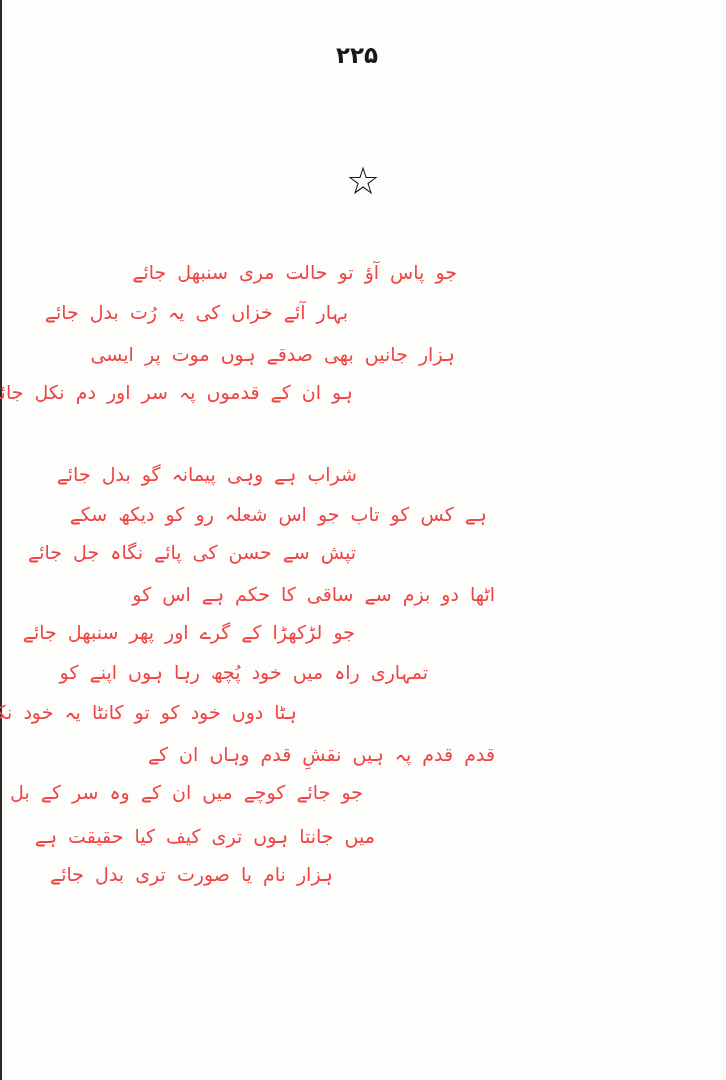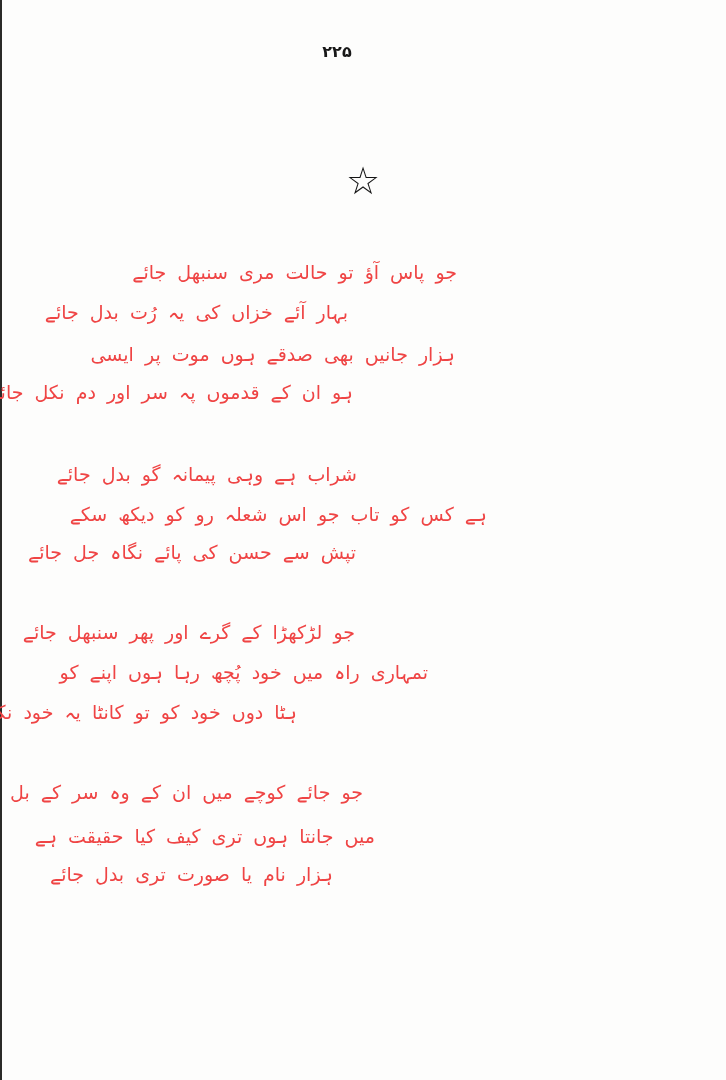--- a/index.html
+++ b/index.html
@@ -20,24 +20,24 @@
     position: absolute;
     left: 0;
     top: 0;
     width: 2px;
     height: 100%;
     background: #2a2a28;
   }
   .page-number {
     position: absolute;
     top: 42px;
-    left: 302px;
+    left: 322px;
     width: 70px;
     text-align: center;
-    font-size: 16px;
+    font-size: 23px;
     font-weight: bold;
     letter-spacing: 3px;
     color: #181818;
     direction: rtl;
   }
   .star {
     position: absolute;
     top: 162px;
     left: 328px;
     width: 70px;
@@ -70,20 +70,22 @@
 
   <div class="star">☆</div>
 
   <div class="urdu-line" style="top:258px; right:269px;">جو پاس آؤ تو حالت مری سنبھل جائے</div>
   <div class="urdu-line" style="top:298px; right:378px;">بہار آئے خزاں کی یہ رُت بدل جائے</div>
   <div class="urdu-line" style="top:340px; right:271px;">ہزار جانیں بھی صدقے ہوں موت پر ایسی</div>
   <div class="urdu-line" style="top:378px; right:373px;">ہو ان کے قدموں پہ سر اور دم نکل جائے</div>
   <div class="urdu-line" style="top:460px; right:369px;">شراب ہے وہی پیمانہ گو بدل جائے</div>
   <div class="urdu-line" style="top:500px; right:239px;">ہے کس کو تاب جو اس شعلہ رو کو دیکھ سکے</div>
   <div class="urdu-line" style="top:538px; right:370px;">تپش سے حسن کی پائے نگاہ جل جائے</div>
+  <div class="urdu-line" style="top:580px; right:231px;">اٹھا دو بزم سے ساقی کا حکم ہے اس کو</div>
   <div class="urdu-line" style="top:618px; right:371px;">جو لڑکھڑا کے گرے اور پھر سنبھل جائے</div>
   <div class="urdu-line" style="top:658px; right:298px;">تمہاری راہ میں خود پُچھ رہا ہوں اپنے کو</div>
   <div class="urdu-line" style="top:698px; right:429px;">ہٹا دوں خود کو تو کانٹا یہ خود نکل جائے</div>
+  <div class="urdu-line" style="top:740px; right:231px;">قدم قدم پہ ہیں نقشِ قدم وہاں ان کے</div>
   <div class="urdu-line" style="top:778px; right:363px;">جو جائے کوچے میں ان کے وہ سر کے بل جائے</div>
   <div class="urdu-line" style="top:822px; right:351px;">میں جانتا ہوں تری کیف کیا حقیقت ہے</div>
   <div class="urdu-line" style="top:860px; right:393px;">ہزار نام یا صورت تری بدل جائے</div>
 
 </div>
 
 </body></html>

